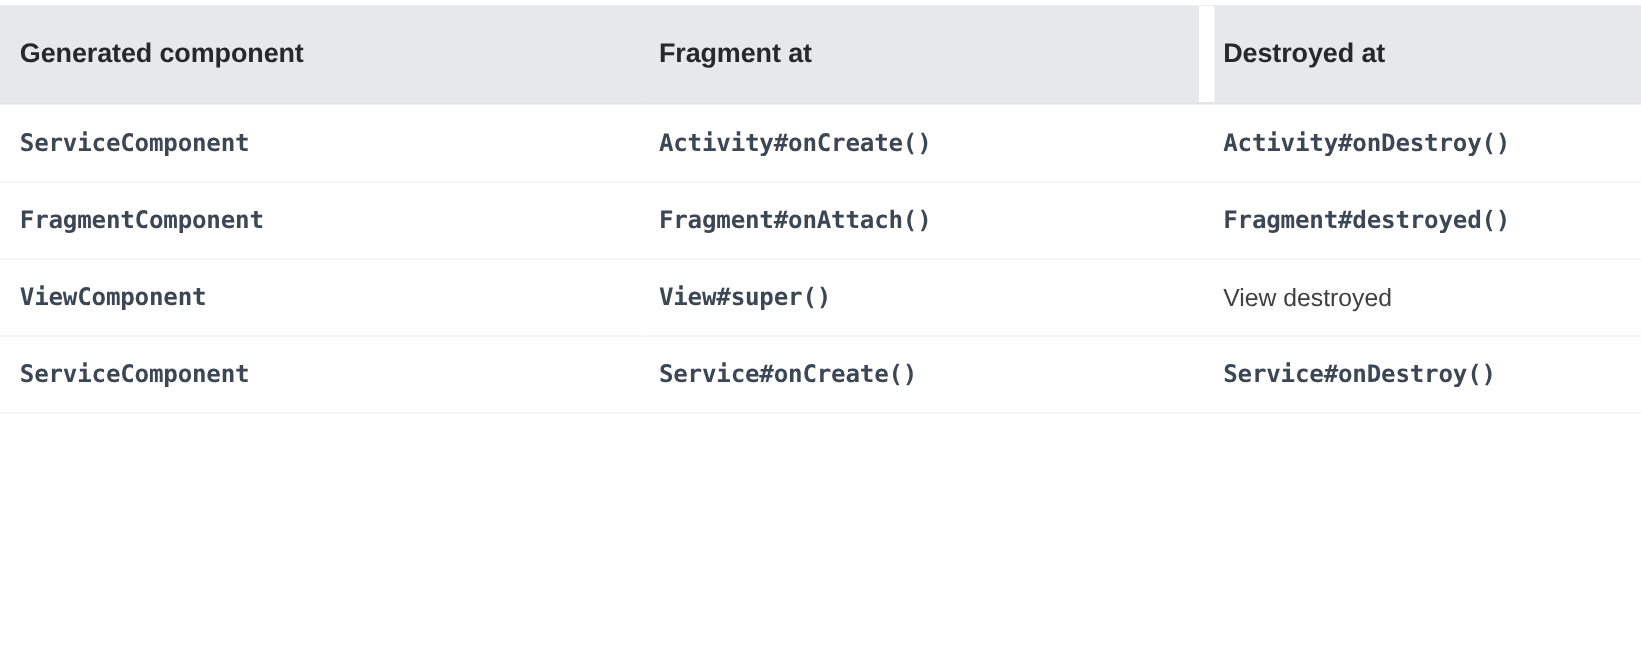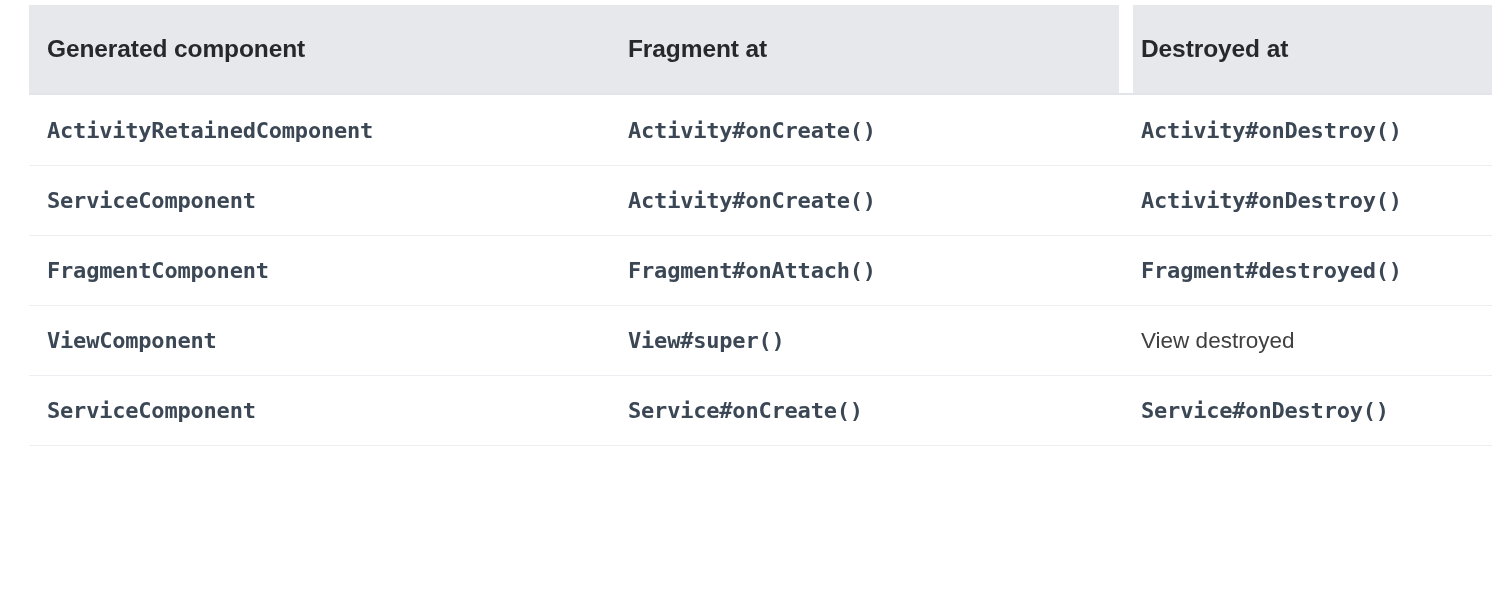--- a/index.html
+++ b/index.html
@@ -15,21 +15,20 @@
     font-family: "Liberation Sans", sans-serif;
     -webkit-font-smoothing: antialiased;
   }
 
   .table-wrap {
     width: 1284px;
     height: 604px;
     box-sizing: border-box;
     padding-top: 5px;
     background: #ffffff;
-    margin-left: 29px;
   }
 
   table.lifecycle-table {
     width: 1492px;
     border-collapse: collapse;
     table-layout: fixed;
   }
 
   
   col.c1 { width: 585px; }
@@ -119,25 +118,20 @@
     </colgroup>
     <thead>
       <tr>
         <th class="col-component">Generated component</th>
         <th class="col-created">Fragment at</th>
         <th class="col-destroyed">Destroyed at</th>
       </tr>
     </thead>
     <tbody id="table-body">
         <tr>
-          <td class="col-component"><span class="code">ActivityRetainedComponent</span></td>
-          <td class="col-created"><span class="code">Activity#onCreate()</span></td>
-          <td class="col-destroyed"><span class="code">Activity#onDestroy()</span></td>
-        </tr>
-        <tr>
           <td class="col-component"><span class="code">ServiceComponent</span></td>
           <td class="col-created"><span class="code">Activity#onCreate()</span></td>
           <td class="col-destroyed"><span class="code">Activity#onDestroy()</span></td>
         </tr>
         <tr>
           <td class="col-component"><span class="code">FragmentComponent</span></td>
           <td class="col-created"><span class="code">Fragment#onAttach()</span></td>
           <td class="col-destroyed"><span class="code">Fragment#destroyed()</span></td>
         </tr>
         <tr>

